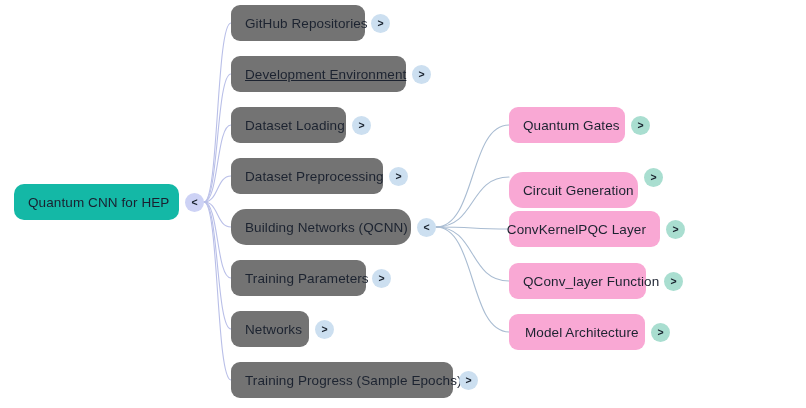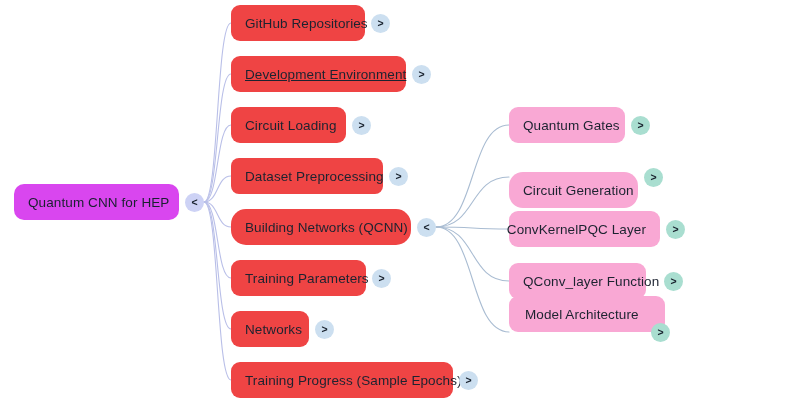--- a/index.html
+++ b/index.html
@@ -30,26 +30,26 @@
     box-sizing: border-box;
     border-radius: 9px;
     height: 36px;
     padding: 0 14px;
     white-space: nowrap;
     font-size: 13.5px;
     color: #1c2330;
     letter-spacing: 0.1px;
   }
   .node-root {
-    background: #d946ef;
+    background: #14b8a6;
     border-radius: 10px;
     color: #1a2030;
   }
   .node-blue {
-    background: #ef4444;
+    background: #737373;
   }
   .node-green {
     background: #f9a8d4;
   }
   .toggle {
     position: absolute;
     width: 19px;
     height: 19px;
     border-radius: 50%;
     display: flex;
@@ -101,26 +101,26 @@
       <div class="toggle toggle-blue" style="left: 371px; top: 13.5px;">
         <span>&gt;</span>
       </div>
       <div class="node node-blue" style="left: 231px; top: 56px; width: 175px; text-decoration: underline;">
         <span>Development Environment</span>
       </div>
       <div class="toggle toggle-blue" style="left: 412px; top: 64.5px;">
         <span>&gt;</span>
       </div>
       <div class="node node-blue" style="left: 231px; top: 107px; width: 115px;">
-        <span>Circuit Loading</span>
+        <span>Dataset Loading</span>
       </div>
       <div class="toggle toggle-blue" style="left: 352px; top: 115.5px;">
         <span>&gt;</span>
       </div>
-      <div class="node node-blue" style="left: 231px; top: 158px; width: 152px; border-radius: 8px;">
+      <div class="node node-blue" style="left: 231px; top: 158px; width: 152px;">
         <span>Dataset Preprocessing</span>
       </div>
       <div class="toggle toggle-blue" style="left: 389px; top: 166.5px;">
         <span>&gt;</span>
       </div>
       <div class="node node-blue" style="left: 231px; top: 209px; width: 180px; border-radius: 15px;">
         <span>Building Networks (QCNN)</span>
       </div>
       <div class="toggle toggle-blue" style="left: 417px; top: 217.5px;">
         <span>&lt;</span>
@@ -162,21 +162,21 @@
       </div>
       <div class="toggle toggle-green" style="left: 666px; top: 219.5px;">
         <span>&gt;</span>
       </div>
       <div class="node node-green" style="left: 509px; top: 263px; width: 137px;">
         <span>QConv_layer Function</span>
       </div>
       <div class="toggle toggle-green" style="left: 664px; top: 271.5px;">
         <span>&gt;</span>
       </div>
-      <div class="node node-green" style="left: 509px; top: 296px; width: 156px; padding-left: 16px;">
+      <div class="node node-green" style="left: 509px; top: 314px; width: 136px; padding-left: 16px;">
         <span>Model Architecture</span>
       </div>
       <div class="toggle toggle-green" style="left: 651px; top: 322.5px;">
         <span>&gt;</span>
       </div>
     </div>
 
 </div>
 
 </body></html>

